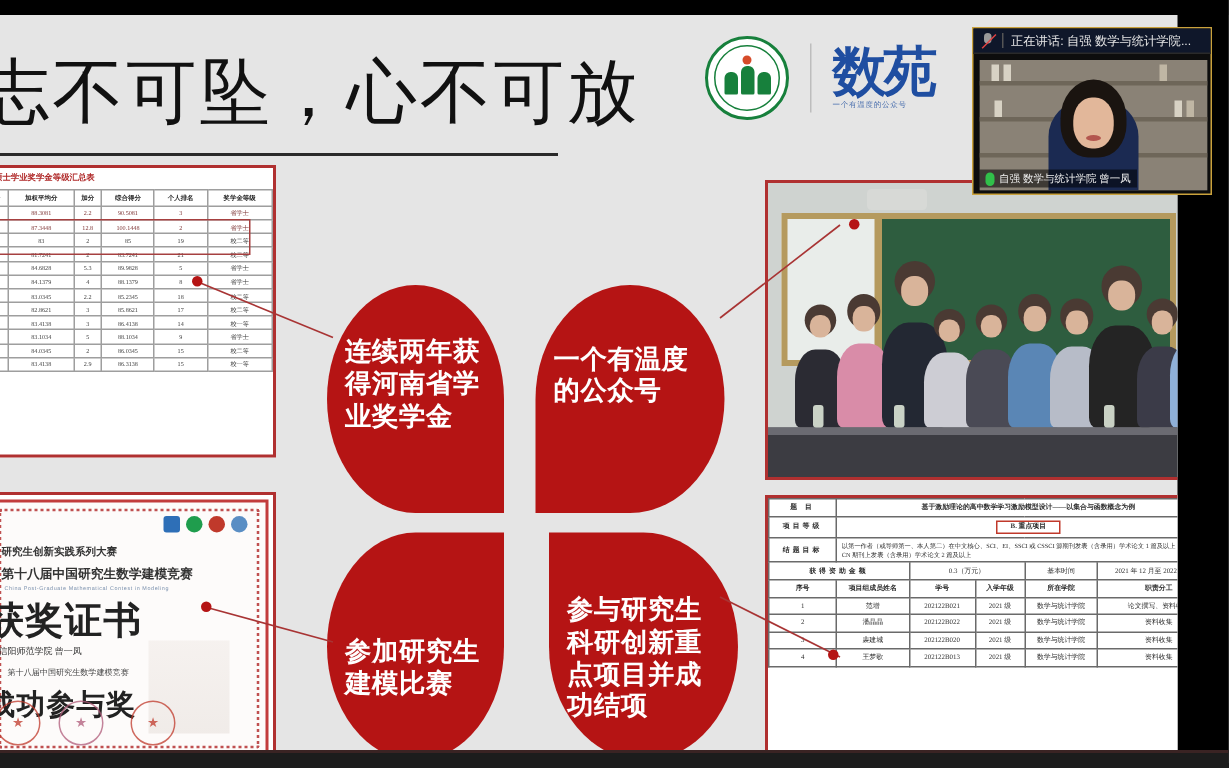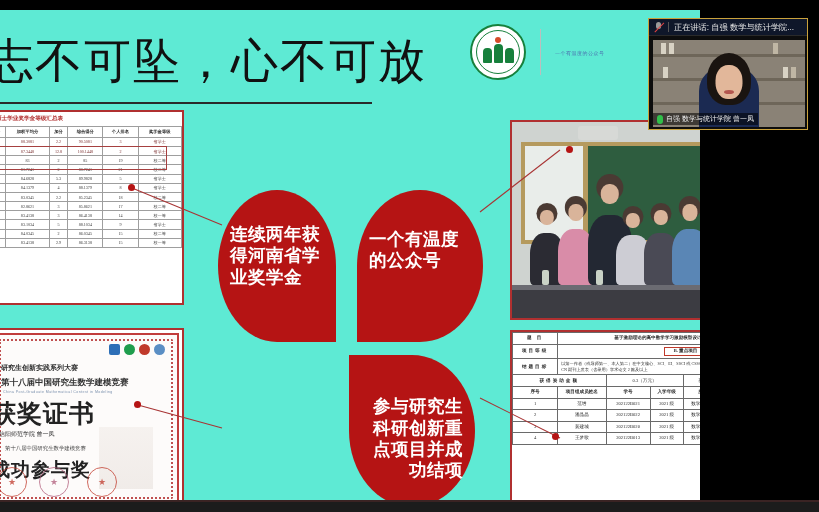--- a/index.html
+++ b/index.html
@@ -10,22 +10,22 @@
   }
   .screen { position: relative; width: 819px; height: 512px; background:#000; }
 
   
   .bar-top    { position:absolute; left:0; top:0;  width:819px; height:10px;  background:#000; z-index:40; }
   .bar-bottom { position:absolute; left:0; top:500px; width:819px; height:12px; background:#1c1c1c; z-index:40; }
   .bar-bottom:after{ content:""; position:absolute; left:0; top:0; width:100%; height:2px; background:#3a2323; }
 
   
   .slide {
-    position:absolute; left:0; top:10px; width:700px; height:490px;
-    background:#5eead4; overflow:hidden;
+    position:absolute; left:0; top:10px; width:785px; height:490px;
+    background:#e5e5e5; overflow:hidden;
   }
 
   
   .title {
     position:absolute; left:-14px; top:20px;
     font-family:"Liberation Serif","DejaVu Serif",serif;
     font-size:47px; letter-spacing:2px; color:#111; white-space:nowrap;
     font-weight:400;
   }
   .title-rule {
@@ -139,21 +139,21 @@
   .petal {
     position:absolute; background:#b51414; color:#fff;
     display:flex; align-items:center; justify-content:flex-start;
     font-family:"Liberation Sans","DejaVu Sans",sans-serif;
     font-size:17.5px; font-weight:700; line-height:1.22; letter-spacing:0.5px;
     padding:0 12px;
   }
   .p1 { left:218px; top:180px; width:118px; height:152px; border-radius:50% 50% 0 50%; }
   .p2 { left:357px; top:180px; width:126px; height:152px; border-radius:50% 50% 50% 0; }
   .p3 { left:218px; top:345px; width:118px; height:152px; border-radius:50% 0 50% 50%; }
-  .p4 { left:349px; top:345px; width:126px; height:152px; border-radius:0 50% 50% 50%;text-align:right; }
+  .p4 { left:366px; top:345px; width:126px; height:152px; border-radius:0 50% 50% 50%; }
   .p1 span{ transform:translateY(-10px); }
   .p2 span{ transform:translateY(-16px); }
   .p3 span{ transform:translateY(14px); }
   .p4 span{ transform:translateY(8px); }
 
   
   .conn { position:absolute; left:0; top:10px; width:819px; height:490px; pointer-events:none; }
   .dot { position:absolute; width:7px; height:7px; border-radius:50%; background:#b51414; }
 
   
@@ -207,20 +207,21 @@
       <div class="seal">
         <div class="seal-mark">
             <i></i>
             <i></i>
             <i></i>
             <u></u>
           </div>
       </div>
       <div class="logo-div"></div>
       <div>
+        <div class="logo-cn">数苑</div>
         <div class="logo-sub">一个有温度的公众号</div>
       </div>
     </div>
 
     <div class="frame tbl-left">
       <div class="cap">硕士学业奖学金等级汇总表</div>
       <table class="grid">
         <thead>
             <tr id="sc-head">
               <th style="width: 8%;">分</th>
@@ -477,20 +478,23 @@
           </tbody>
       </table>
     </div>
 
     <div class="petal p1">
         <span>连续两年获得河南省学业奖学金</span>
       </div>
     <div class="petal p2">
         <span>一个有温度的公众号</span>
       </div>
+    <div class="petal p3">
+        <span>参加研究生建模比赛</span>
+      </div>
     <div class="petal p4">
         <span>参与研究生科研创新重点项目并成功结项</span>
       </div>
 
     <svg class="conn" viewBox="0 0 819 490">
       <line x1="132" y1="168" x2="222" y2="205" stroke="#a83434" stroke-width="1.1"></line>
       <line x1="560" y1="130" x2="480" y2="192" stroke="#a83434" stroke-width="1.1"></line>
       <line x1="138" y1="385" x2="222" y2="408" stroke="#a83434" stroke-width="1.1"></line>
       <line x1="560" y1="418" x2="480" y2="378" stroke="#a83434" stroke-width="1.1"></line>
     </svg>

